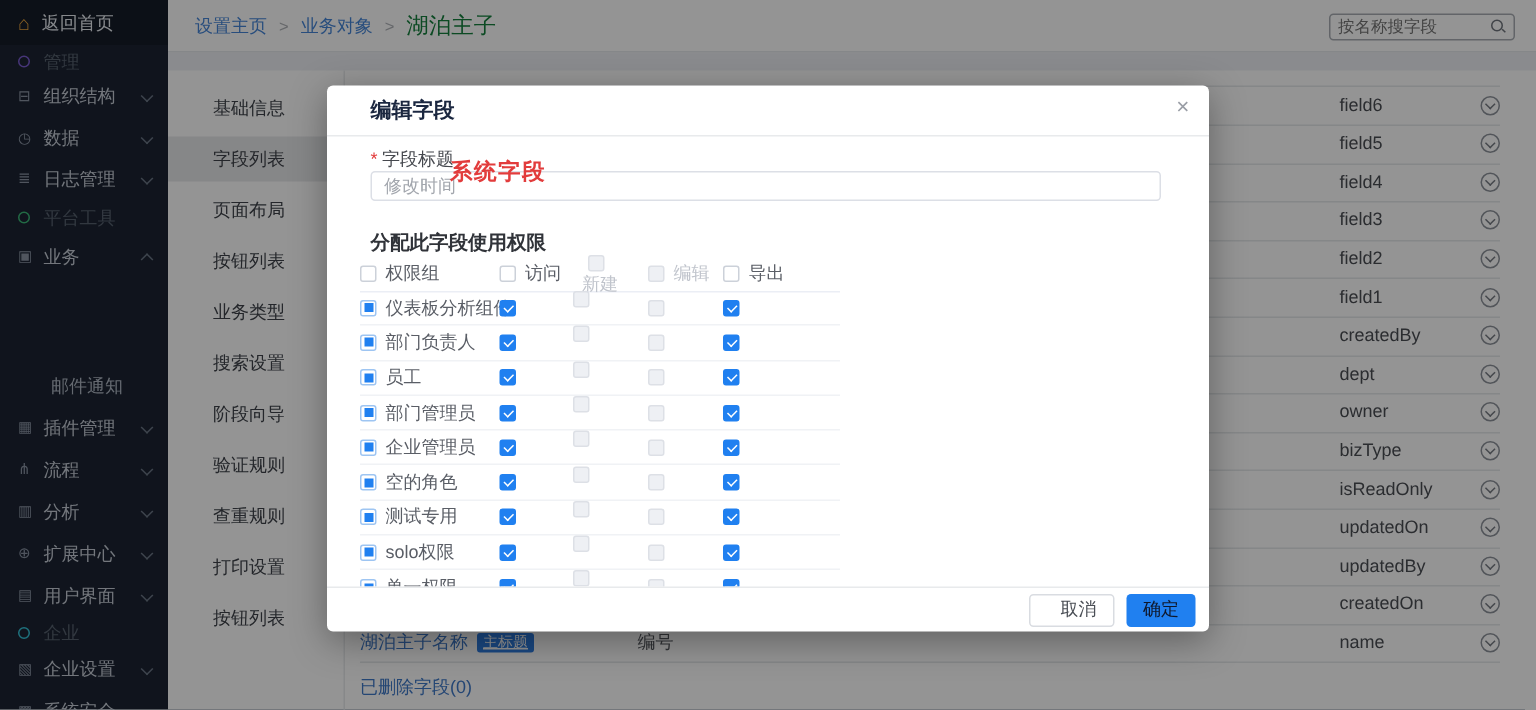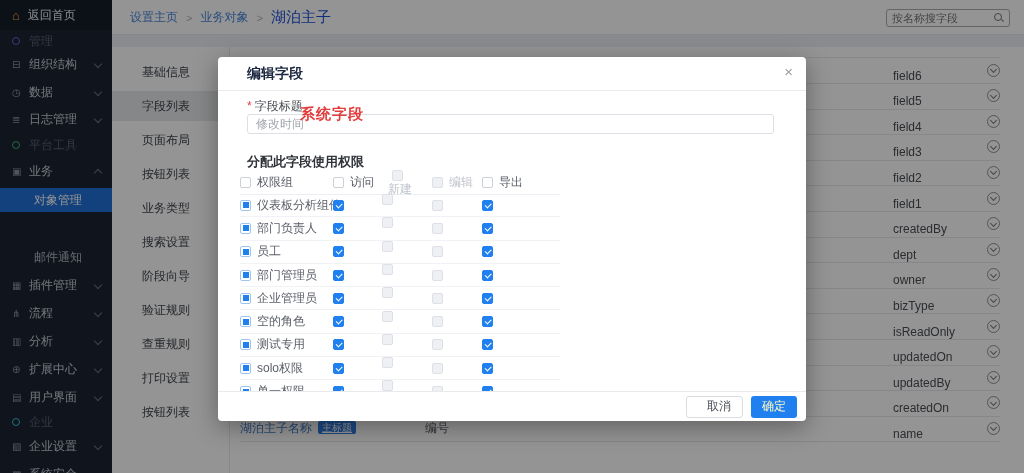--- a/index.html
+++ b/index.html
@@ -17,35 +17,35 @@
   .ring.g{border-color:#3cb878;} .ring.c{border-color:#35c3d8;}
   .chev{position:absolute;right:11px;top:9px;width:5px;height:5px;border-right:1px solid #6b7686;border-bottom:1px solid #6b7686;transform:rotate(45deg);}
   .chev.up{transform:rotate(-135deg);top:11px;}
   .s-sub{padding-left:34px;color:#aeb6c2;}
   .s-active{background:#2070d8;color:#fff;}
   
   .topbar{position:absolute;left:112px;top:0;width:912px;height:35px;background:#fff;border-bottom:1px solid #e6e8ec;box-sizing:border-box;z-index:1;}
   .crumbs{position:absolute;left:18px;top:0;height:35px;display:flex;align-items:center;font-size:12px;}
   .crumb-link{color:#4686d8;cursor:pointer;}
   .crumb-sep{color:#b0b3b8;margin:0 8px;font-size:11px;}
-  .crumb-cur{color:#1d4ed8;font-size:15px;}
+  .crumb-cur{color:#15803d;font-size:15px;}
   .search{position:absolute;right:14px;top:9px;width:124px;height:18px;border:1px solid #a9adb4;border-radius:3px;background:#fff;display:flex;align-items:center;box-sizing:border-box;}
   .search input{border:0;outline:0;flex:1;min-width:0;font-size:11px;color:#8f939a;padding:0 5px;background:transparent;font-family:inherit;}
   .search-ic{position:relative;width:12px;height:12px;margin-right:4px;flex:none;cursor:pointer;}
   .search-ic::before{content:"";position:absolute;left:1px;top:1px;width:6px;height:6px;border:1px solid #6f747c;border-radius:50%;}
   .search-ic::after{content:"";position:absolute;left:8px;top:8px;width:3px;height:1px;background:#6f747c;transform:rotate(45deg);}
   
   .panel{position:absolute;left:112px;top:47px;width:912px;height:426px;background:#fff;z-index:1;}
   .menu{position:absolute;left:0;top:0;width:118px;height:100%;border-right:1px solid #e8eaed;box-sizing:border-box;}
   .m-item{position:absolute;left:0;width:118px;height:30px;line-height:30px;padding-left:30px;box-sizing:border-box;font-size:12px;color:#3f434a;cursor:pointer;}
   .m-item.sel{background:#e7e8ea;}
   .ftable{position:absolute;left:118px;top:0;width:794px;height:100%;}
   .f-head{position:absolute;left:10px;right:24px;top:0;height:10px;border-bottom:1px solid #e6e8eb;}
   .f-row{position:absolute;left:10px;right:24px;height:25.6px;border-bottom:1px solid #e6e8eb;font-size:12px;color:#4b4e54;}
-  .f-api{position:absolute;left:653px;top:0;line-height:25.6px;margin-top:6px;}
+  .f-api{position:absolute;left:653px;top:0;line-height:25.6px;}
   .f-chev{position:absolute;right:0;top:6px;width:13px;height:13px;border:1px solid #8e939b;border-radius:50%;box-sizing:border-box;cursor:pointer;}
   .f-chev::after{content:"";position:absolute;left:3px;top:2.5px;width:4px;height:4px;border-right:1px solid #767b83;border-bottom:1px solid #767b83;transform:rotate(45deg);}
   .f-title{position:absolute;left:0;top:0;line-height:25.6px;color:#3f79c8;cursor:pointer;}
   .badge{display:inline-block;background:#2d7ce0;color:#fff;font-size:10px;line-height:13px;padding:0 4px;border-radius:2px;margin-left:6px;vertical-align:1px;text-decoration:underline;}
   .f-type{position:absolute;left:185px;top:0;line-height:25.6px;color:#55585e;}
   .deleted{position:absolute;left:10px;top:394.5px;height:32px;line-height:32px;font-size:12px;color:#3f79c8;cursor:pointer;}
   
   .overlay{position:absolute;inset:0;background:rgba(0,0,0,.42);z-index:10;}
   .modal{position:absolute;left:218px;top:57px;width:588px;height:364px;background:#fff;border-radius:4px;
          box-shadow:0 6px 24px rgba(0,0,0,.35);z-index:20;}
@@ -66,21 +66,21 @@
   .cb{width:11px;height:11px;border:1px solid #ccd1d9;border-radius:2px;background:#fff;box-sizing:border-box;position:relative;flex:none;cursor:pointer;}
   .cb-lb{margin-left:6px;white-space:nowrap;}
   .cb.dis{background:#eef0f4;border-color:#dde0e6;cursor:not-allowed;}
   .cb.on{background:#2080f0;border-color:#2080f0;}
   .cb.on::after{content:"";position:absolute;left:2px;top:2px;width:5px;height:2.5px;border-left:1.5px solid #fff;border-bottom:1.5px solid #fff;transform:rotate(-45deg);}
   .cb.half{border-color:#9ec5f2;}
   .cb.half::after{content:"";position:absolute;left:1.5px;top:1.5px;width:6px;height:6px;background:#2080f0;}
   .mo-foot{position:absolute;left:0;right:0;top:334px;bottom:0;border-top:1px solid #e8eaec;display:flex;align-items:center;justify-content:flex-end;padding-right:9px;gap:8px;}
   .btn{height:22px;padding:0 11px;font-size:12px;border-radius:3px;display:flex;align-items:center;cursor:pointer;box-sizing:border-box;}
   .btn-plain{border:1px solid #d9dce1;background:#fff;color:#4a4e55;padding-left:20px;}
-  .btn-primary{background:#2080f0;color:#fef9c3;}
+  .btn-primary{background:#2080f0;color:#0f172a;}
 </style>
 </head>
 <body>
 
 <div class="stage">
 
   <div class="sidebar">
     <div class="home">
       <span class="home-ic">⌂</span>
       <span class="home-lb">返回首页</span>
@@ -105,23 +105,20 @@
         <span class="chev"></span>
     </div>
     <div class="s-item s-sec" style="top:133px">
       <span class="ring g"></span>
       <span>平台工具</span>
     </div>
     <div class="s-item" style="top:159px">
       <span class="s-ic">▣</span>
       <span>业务</span>
         <span class="chev up"></span>
-    </div>
-    <div class="s-item s-sub s-active" style="top:188px">
-      <span>对象管理</span>
     </div>
     <div class="s-item s-sub" style="top:245px">
       <span>邮件通知</span>
     </div>
     <div class="s-item" style="top:273px">
       <span class="s-ic">▦</span>
       <span>插件管理</span>
         <span class="chev"></span>
     </div>
     <div class="s-item" style="top:301px">
@@ -245,20 +242,21 @@
       <div class="f-row" style="top:343.3px">
           <span class="f-api">createdOn</span>
           <span class="f-chev"></span>
         </div>
       <div class="f-row" style="top:368.9px">
         <span class="f-title"><span>湖泊主子名称</span><span class="badge">主标题</span></span>
         <span class="f-type">编号</span>
         <span class="f-api">name</span>
         <span class="f-chev"></span>
       </div>
+      <div class="deleted">已删除字段(0)</div>
     </div>
   </div>
 
   <div class="overlay"></div>
 
   <div class="modal">
     <div class="mo-title">编辑字段</div>
     <div class="mo-close">×</div>
     <div class="mo-headline"></div>
 

